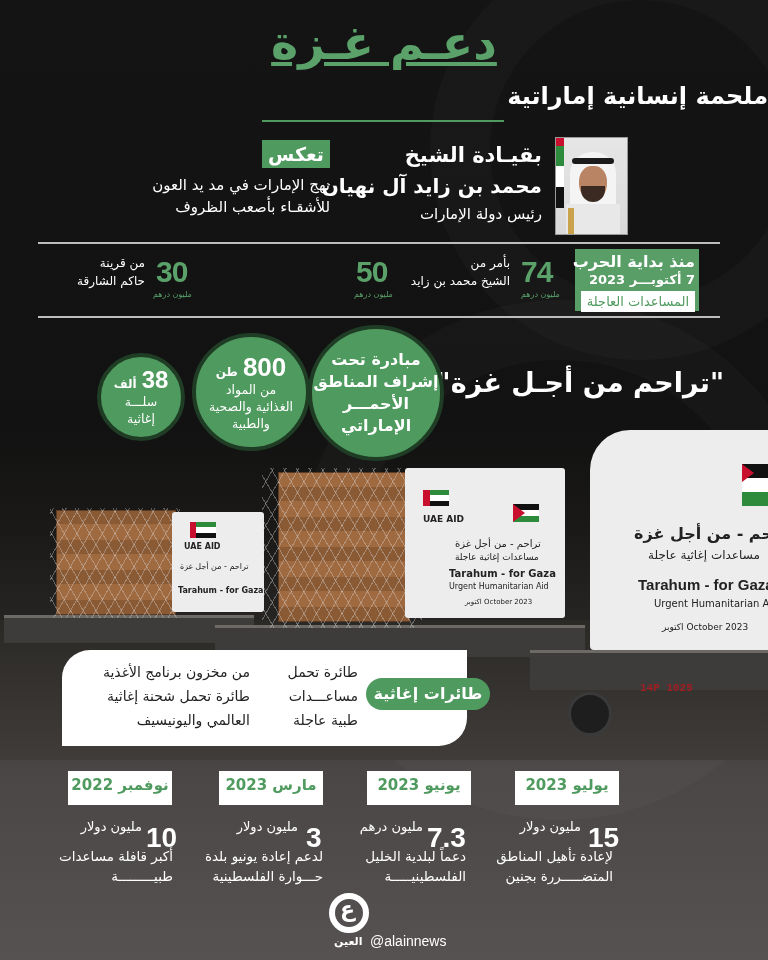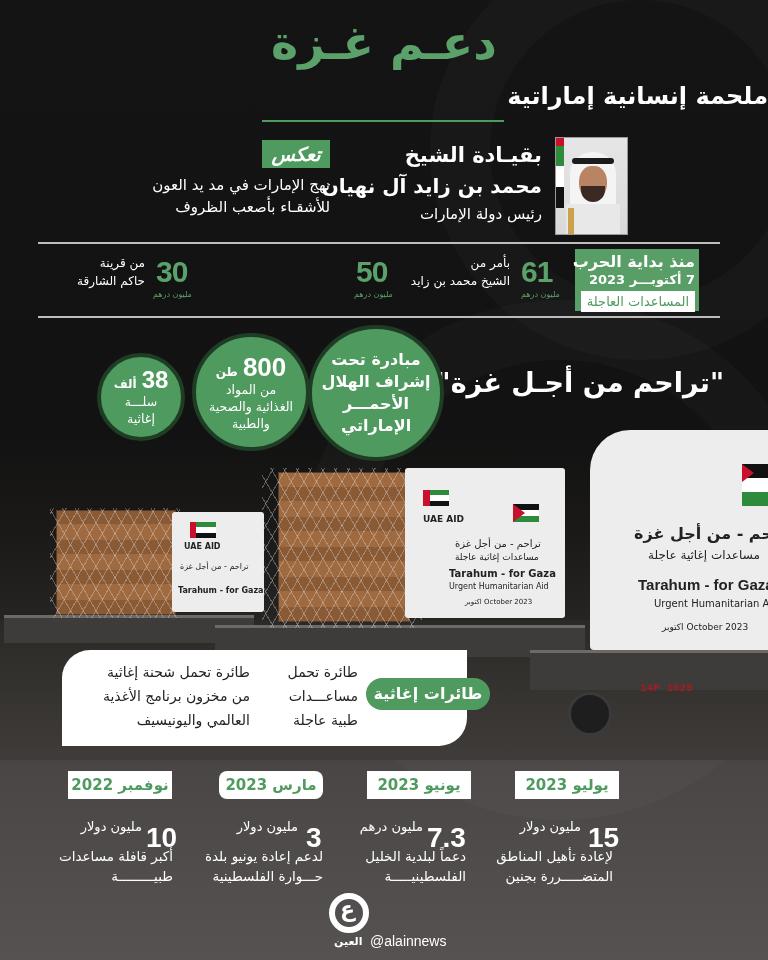--- a/index.html
+++ b/index.html
@@ -7,21 +7,21 @@
   body { font-family: "DejaVu Sans", sans-serif; color: #fff; position: relative; direction: rtl; }
 
   .canvas { position: absolute; left: 0; top: 0; width: 768px; height: 960px; overflow: hidden;
     background: linear-gradient(180deg, #141414 0%, #121212 45%, #1a1917 55%, #2d2b29 70%, #4a4646 80%, #575252 100%); }
 
   
   .ring { position: absolute; border-radius: 50%; border: 60px solid rgba(255,255,255,0.025); }
 
   
   .title { position: absolute; top: 16px; left: 0; width: 768px; text-align: center;
-    font-size: 46px; font-weight: bold; color: #5aa16a; letter-spacing: 6px; }
+    font-size: 46px; font-weight: bold; color: #5aa16a; letter-spacing: 6px; text-decoration: underline; }
   .subtitle { position: absolute; top: 82px; left: 0; width: 768px; 
     font-size: 24px; font-weight: bold; color: #fff; }
   .title-rule { position: absolute; top: 120px; left: 262px; width: 242px; height: 2px; background: #4f9a5e; }
 
   
   .portrait { position: absolute; top: 137px; left: 555px; width: 73px; height: 98px;
     background: linear-gradient(180deg, #e6e6e6 0%, #d9d9d9 100%); border: 1px solid #999; overflow: hidden; }
   .portrait .flag { position: absolute; left: 0; top: 0; width: 8px; height: 70px;
     background: linear-gradient(180deg, #c8102e 0 12%, #2e8b3c 12% 40%, #fff 40% 70%, #111 70% 100%); }
   .portrait .ghutra { position: absolute; left: 14px; top: 14px; width: 46px; height: 84px; border-radius: 22px 22px 6px 6px; background: #f4f4f4; }
@@ -29,21 +29,21 @@
   .portrait .face { position: absolute; left: 23px; top: 28px; width: 28px; height: 34px; border-radius: 45% 45% 48% 48%; background: #b98463; }
   .portrait .beard { position: absolute; left: 25px; top: 48px; width: 24px; height: 16px; border-radius: 0 0 12px 12px; background: #3a2a22; }
   .portrait .robe { position: absolute; left: 10px; top: 66px; width: 54px; height: 40px; background: #e8e8e8; }
   .portrait .trim { position: absolute; left: 12px; top: 70px; width: 6px; height: 28px; background: #caa24b; }
 
   .leader-lead { position: absolute; top: 143px; right: 226px; font-size: 21px; font-weight: bold; color: #fff; white-space: nowrap; }
   .leader-name { position: absolute; top: 174px; right: 226px; font-size: 20px; font-weight: bold; color: #fff; white-space: nowrap; }
   .leader-role { position: absolute; top: 205px; right: 226px; font-size: 15px; color: #fff; white-space: nowrap; }
 
   .reflects-badge { position: absolute; top: 140px; left: 262px; width: 68px; height: 28px; background: #4f9a5e;
-    font-size: 19px; font-weight: bold; color: #fff; text-align: center; line-height: 28px; font-style: italic; }
+    font-size: 19px; font-weight: bold; color: #fff; text-align: center; line-height: 28px; }
   .reflects-text { position: absolute; top: 174px; right: 438px; font-size: 15px; line-height: 22px; color: #fff; text-align: right; white-space: nowrap; }
 
   .hr { position: absolute; left: 38px; width: 682px; height: 2px; background: #bdbdbd; }
 
   
   .since-box { position: absolute; top: 249px; left: 575px; width: 124px; height: 62px; background: #5a9e67; }
   .since-l1 { position: absolute; top: 252px; right: 73px; font-size: 16px; font-weight: bold; color: #fff; white-space: nowrap; }
   .since-l2 { position: absolute; top: 272px; right: 73px; font-size: 13px; font-weight: bold; color: #fff; white-space: nowrap; }
   .since-label { position: absolute; top: 291px; left: 581px; width: 114px; height: 21px; background: #fff;
     color: #4f9a5e; font-size: 13px; text-align: center; line-height: 21px; }
@@ -86,21 +86,21 @@
   .wheel { position: absolute; border-radius: 50%; background: #1e1e1e; border: 3px solid #3a3a3a; }
 
   
   .planes-card { position: absolute; left: 62px; top: 650px; width: 405px; height: 96px; background: #fff; border-radius: 28px 0 28px 0; }
   .planes-badge { position: absolute; left: 366px; top: 678px; width: 124px; height: 32px; background: #4f9a5e; border-radius: 16px;
     font-size: 16px; font-weight: bold; color: #fff; text-align: center; line-height: 32px; }
   .planes-col { position: absolute; font-size: 14px; line-height: 24px; color: #222; white-space: nowrap; text-align: right; }
 
   
   .before-war { position: absolute; top: 785px; right: 42px; font-size: 34px; font-weight: bold; color: #fff; line-height: 40px; text-align: center; }
-  .tl-date { position: absolute; top: 771px; width: 104px; height: 28px; background: #fff; color: #4f9a5e; font-size: 15px; font-weight: bold;
+  .tl-date { position: absolute; top: 771px; width: 104px; height: 34px; background: #fff; color: #4f9a5e; font-size: 15px; font-weight: bold;
     text-align: center; line-height: 28px; }
   .tl-num { position: absolute; top: 806px; font-size: 28px; font-weight: bold; color: #fff; font-family: "Liberation Sans", sans-serif; white-space: nowrap; margin-top: 16px; }
   .tl-unit { position: absolute; top: 819px; font-size: 13px; color: #fff; white-space: nowrap; }
   .tl-desc { position: absolute; top: 846px; font-size: 13.5px; line-height: 20px; color: #fff; white-space: nowrap; text-align: right; }
 
   
   .logo { position: absolute; left: 329px; top: 893px; width: 40px; height: 40px; border-radius: 50%; border: 6px solid #fff; }
   .logo::after { content: "ع"; position: absolute; left: 5px; top: -2px; font-size: 22px; font-weight: bold; color: #fff; }
   .logo-ar { position: absolute; left: 334px; top: 935px; font-size: 11px; color: #fff; font-weight: bold; direction: rtl; }
   .handle { position: absolute; left: 370px; top: 933px; font-size: 14px; color: #fff; direction: ltr; font-family: "Liberation Sans", sans-serif; }
@@ -135,21 +135,21 @@
     <div>للأشقـاء بأصعب الظروف</div>
   </div>
 
   <div class="hr" style="top:242px;"></div>
 
   <div class="since-box"></div>
   <div class="since-l1">منذ بداية الحرب</div>
   <div class="since-l2">7 أكتوبـــر 2023</div>
   <div class="since-label">المساعدات العاجلة</div>
 
-  <div class="stat-num" style="left:521px;top:255px;">61</div>
+  <div class="stat-num" style="left:521px;top:255px;">74</div>
   <div class="stat-unit" style="left:521px;top:290px;">مليون درهم</div>
   <div class="stat-text" style="right:258px;top:254px;">
     <div>بأمر من</div>
     <div>الشيخ محمد بن زايد</div>
   </div>
 
   <div class="stat-num" style="left:356px;top:255px;">50</div>
   <div class="stat-unit" style="left:354px;top:290px;">مليون درهم</div>
 
   <div class="stat-num" style="left:156px;top:255px;">30</div>
@@ -198,21 +198,21 @@
       <div class="b-text" style="left:48px;top:146px;font-size:15px;font-weight:bold;font-family:'Liberation Sans',sans-serif;">Tarahum - for Gaza</div>
       <div class="b-text" style="left:64px;top:168px;font-size:10px;">Urgent Humanitarian Aid</div>
       <div class="b-text" style="left:72px;top:192px;font-size:9px;">October 2023 اكتوبر</div>
     </div>
   </div>
 
   <div class="quote-line">"تراحم من أجـل غزة"</div>
 
   <div class="circle c-big">
     <div class="txt">مبادرة تحت</div>
-    <div class="txt">إشراف الهلال</div>
+    <div class="txt">إشراف المناطق</div>
     <div class="txt">الأحمـــر</div>
     <div class="txt">الإماراتي</div>
   </div>
 
   <div class="circle c-mid">
     <div><span class="num">800</span> <span class="unit">طن</span></div>
     <div class="txt">من المواد</div>
     <div class="txt">الغذائية والصحية</div>
     <div class="txt">والطبية</div>
   </div>
@@ -224,43 +224,43 @@
   </div>
 
   <div class="planes-card"></div>
   <div class="planes-badge">طائرات إغاثية</div>
   <div class="planes-col" style="right:410px;top:660px;">
     <div>طائرة تحمل</div>
     <div>مساعـــدات</div>
     <div>طبية عاجلة</div>
   </div>
   <div class="planes-col" style="right:518px;top:660px;">
+    <div>من مخزون برنامج الأغذية</div>
     <div>طائرة تحمل شحنة إغاثية</div>
-    <div>من مخزون برنامج الأغذية</div>
     <div>العالمي واليونيسيف</div>
   </div>
 
 
   <div class="tl-date" style="left:515px;">يوليو 2023</div>
   <div class="tl-num" style="left:588px;">15</div>
   <div class="tl-unit" style="right:187px;">مليون دولار</div>
   <div class="tl-desc" style="right:155px;">
     <div>لإعادة تأهيل المناطق</div>
     <div>المتضـــــررة بجنين</div>
   </div>
 
   <div class="tl-date" style="left:367px;">يونيو 2023</div>
   <div class="tl-num" style="left:427px;">7.3</div>
   <div class="tl-unit" style="right:345px;">مليون درهم</div>
   <div class="tl-desc" style="right:302px;">
     <div>دعماً لبلدية الخليل</div>
     <div>الفلسطينيـــــة</div>
   </div>
 
-  <div class="tl-date" style="left:219px;border-radius:8px;">مارس 2023</div>
+  <div class="tl-date" style="left:219px;">مارس 2023</div>
   <div class="tl-num" style="left:306px;">3</div>
   <div class="tl-unit" style="right:470px;">مليون دولار</div>
   <div class="tl-desc" style="right:445px;">
     <div>لدعم إعادة يونيو بلدة</div>
     <div>حـــوارة الفلسطينية</div>
   </div>
 
   <div class="tl-date" style="left:68px;">نوفمبر 2022</div>
   <div class="tl-num" style="left:146px;">10</div>
   <div class="tl-unit" style="right:626px;">مليون دولار</div>

